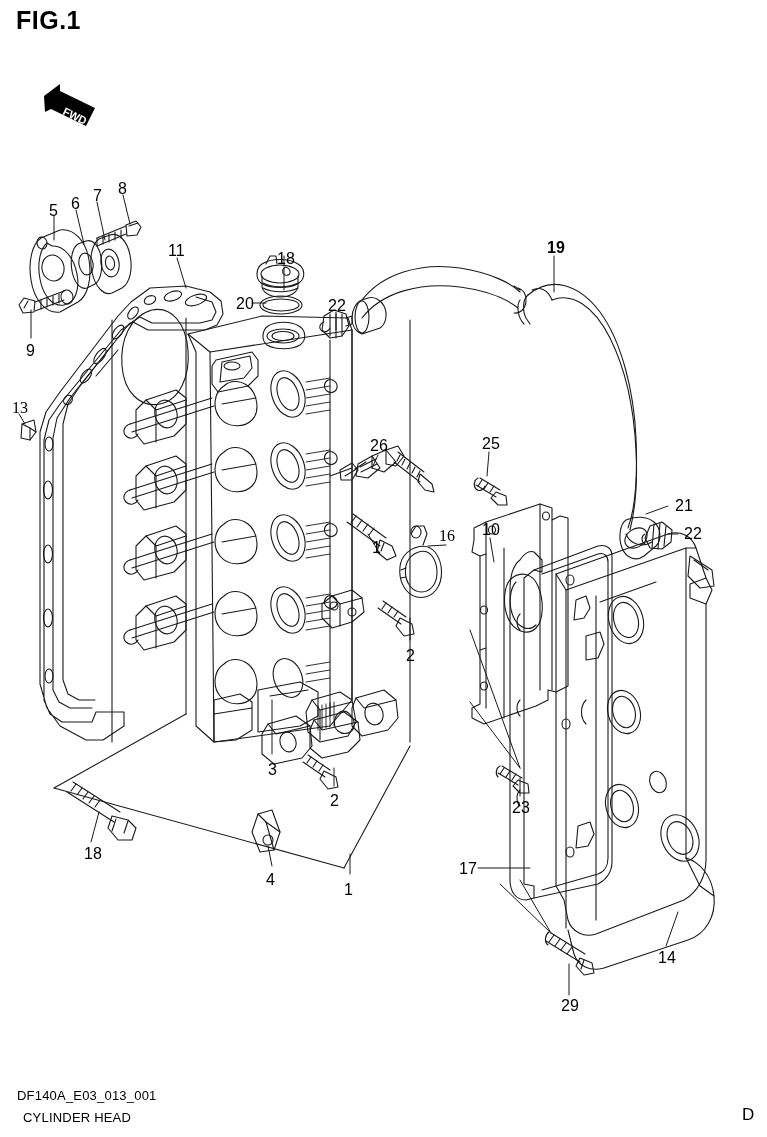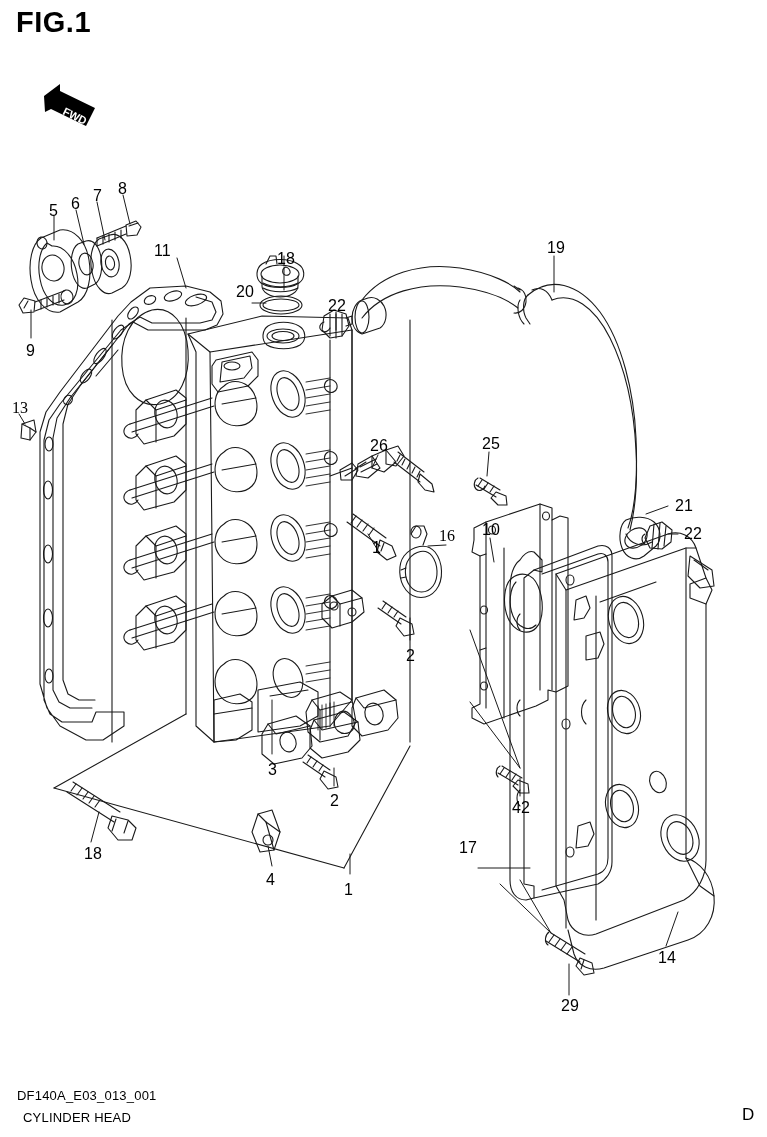--- a/index.html
+++ b/index.html
@@ -17,21 +17,21 @@
     width: 767px;
     height: 1137px;
     background: #ffffff;
     overflow: hidden;
   }
   
   #fig-title {
     position: absolute;
     left: 16px;
     top: 8px;
-    font-size: 29px;
+    font-size: 25px;
     font-weight: bold;
     letter-spacing: 0.5px;
     line-height: 1;
     font-family: "Liberation Sans", sans-serif;
   }
   
   #fwd-badge {
     position: absolute;
     left: 42px;
     top: 82px;
@@ -563,34 +563,34 @@
   <div class="callout" style="left:406px; top:648px;">2</div>
   <div class="callout" style="left:330px; top:793px;">2</div>
   <div class="callout" style="left:268px; top:762px;">3</div>
   <div class="callout" style="left:266px; top:872px;">4</div>
   <div class="callout" style="left:49px;  top:203px;">5</div>
   <div class="callout" style="left:71px;  top:196px;">6</div>
   <div class="callout" style="left:93px;  top:188px;">7</div>
   <div class="callout" style="left:118px; top:181px;">8</div>
   <div class="callout" style="left:26px;  top:343px;">9</div>
   <div class="callout" style="left:372px; top:540px;">1</div>
-  <div class="callout" style="left:154px; top:243px;">11</div>
+  <div class="callout" style="left:168px; top:243px;">11</div>
   <div class="callout" style="left:84px;  top:846px;">18</div>
   <div class="callout" style="left:12px;  top:400px;font-family:Liberation Serif, serif;">13</div>
   <div class="callout" style="left:658px; top:950px;">14</div>
   <div class="callout" style="left:482px; top:522px;">10</div>
   <div class="callout" style="left:439px; top:528px;font-family:Liberation Serif, serif;">16</div>
-  <div class="callout" style="left:459px; top:840px;">17</div>
+  <div class="callout" style="left:459px; top:861px;">17</div>
   <div class="callout" style="left:277px; top:251px;">18</div>
-  <div class="callout" style="left:547px; top:240px;">19</div>
-  <div class="callout" style="left:236px; top:284px;">20</div>
+  <div class="callout" style="left:547px; top:240px;font-weight:bold;">19</div>
+  <div class="callout" style="left:236px; top:296px;">20</div>
   <div class="callout" style="left:675px; top:498px;">21</div>
   <div class="callout" style="left:328px; top:298px;">22</div>
   <div class="callout" style="left:684px; top:526px;">22</div>
-  <div class="callout" style="left:512px; top:800px;">42</div>
+  <div class="callout" style="left:512px; top:800px;">23</div>
   <div class="callout" style="left:561px; top:998px;">29</div>
   <div class="callout" style="left:482px; top:436px;">25</div>
   <div class="callout" style="left:370px; top:438px;">26</div>
 
   <div id="footer-code">DF140A_E03_013_001</div>
   <div id="footer-name">CYLINDER HEAD</div>
   <div id="footer-rev">D</div>
 
 </div>
 

